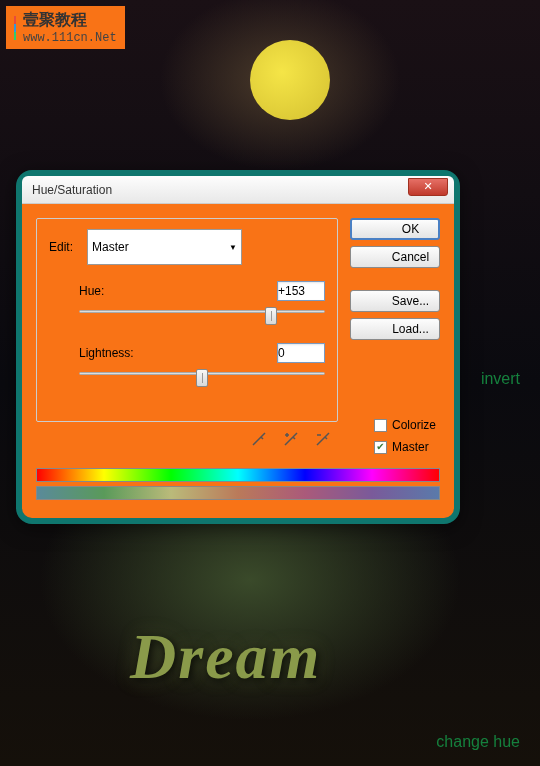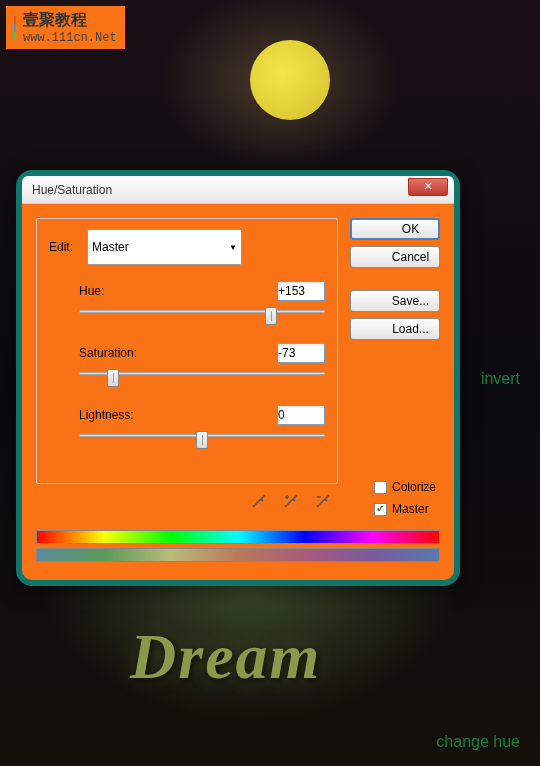--- a/index.html
+++ b/index.html
@@ -105,30 +105,20 @@
           <div class="slider-row">
             <span class="slider-label">Hue:</span>
             <div class="slider-value">+153</div>
           </div>
           <div class="slider-track">
             <div class="track-line"></div>
             <div class="thumb" style="left:78%"></div>
           </div>
         </div>
 
-        <div class="slider-block">
-          <div class="slider-row">
-            <span class="slider-label">Saturation:</span>
-            <div class="slider-value">-73</div>
-          </div>
-          <div class="slider-track">
-            <div class="track-line"></div>
-            <div class="thumb" style="left:14%"></div>
-          </div>
-        </div>
 
         <div class="slider-block">
           <div class="slider-row">
             <span class="slider-label">Lightness:</span>
             <div class="slider-value">0</div>
           </div>
           <div class="slider-track">
             <div class="track-line"></div>
             <div class="thumb" style="left:50%"></div>
           </div>

